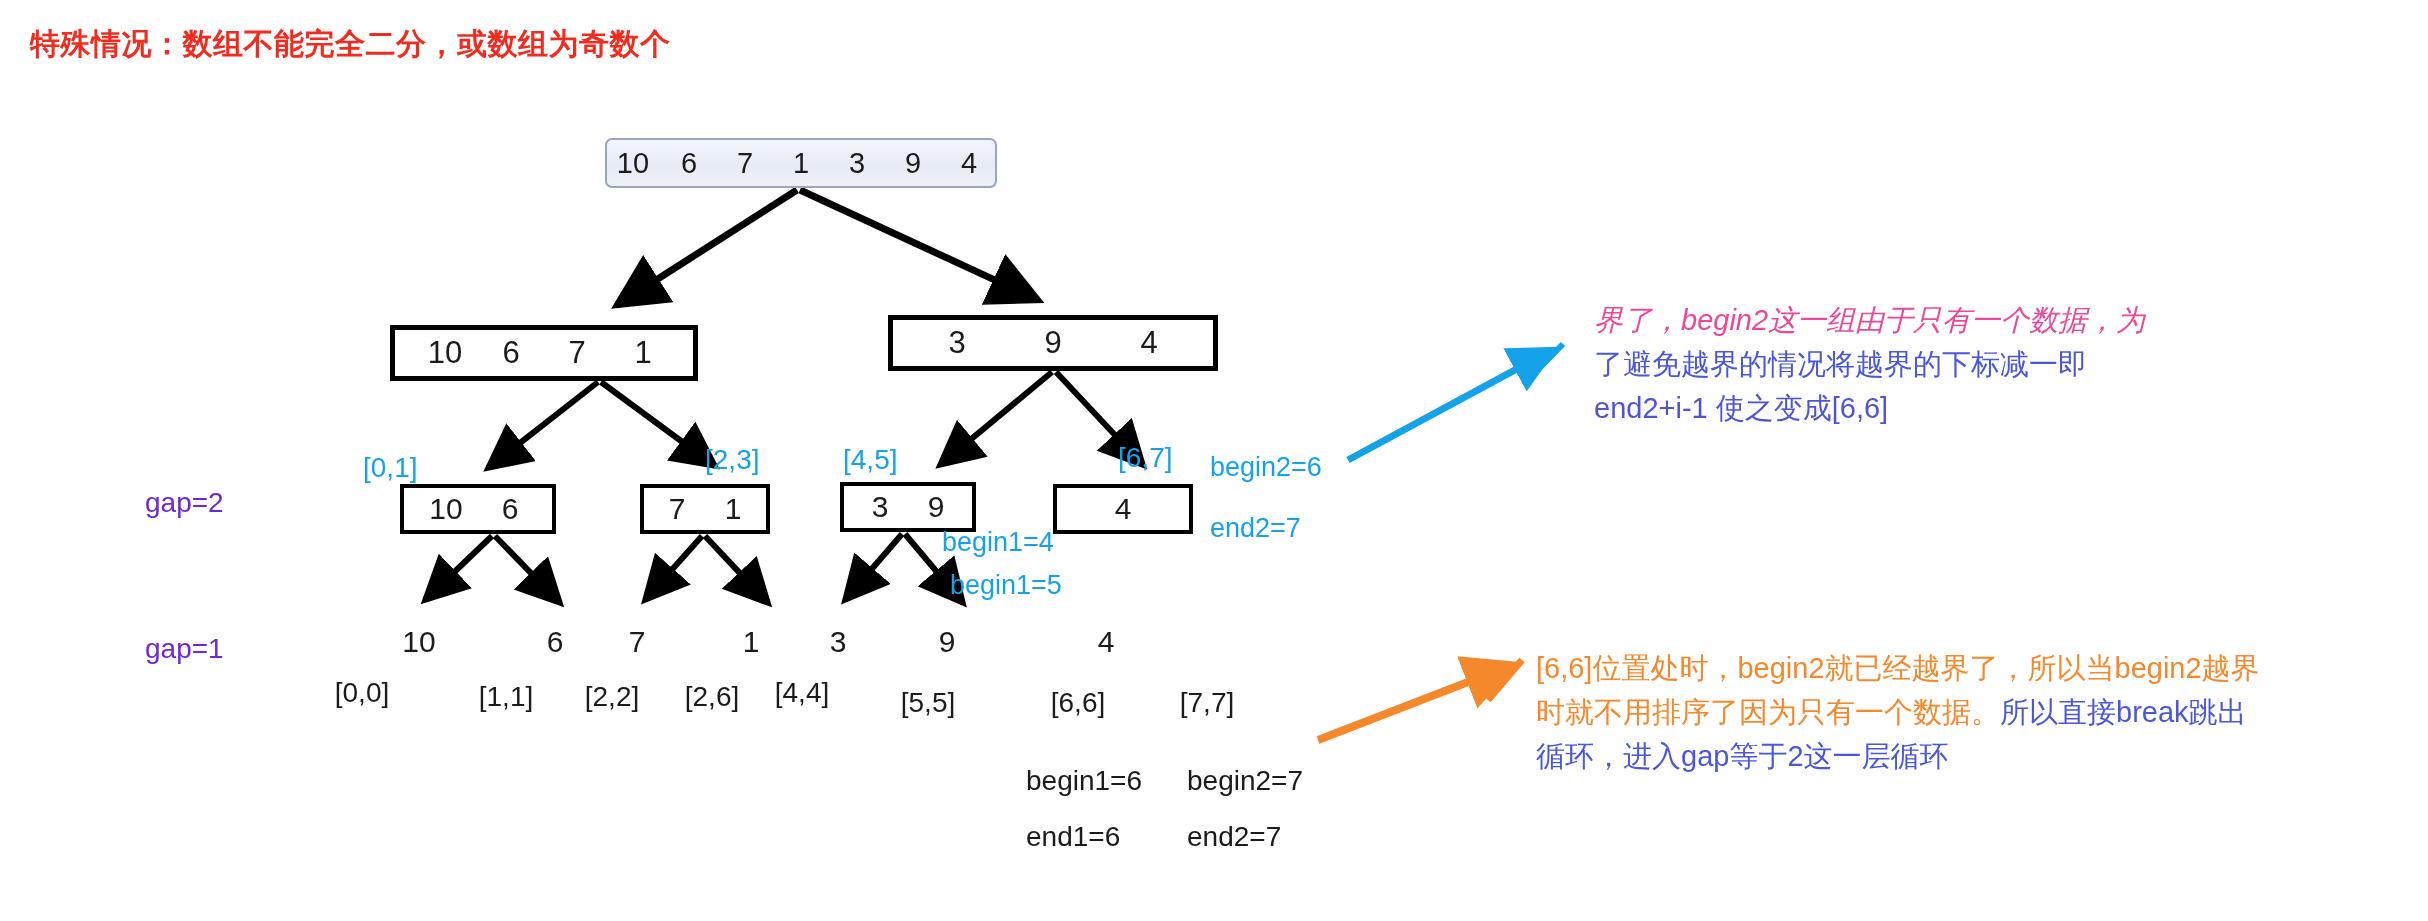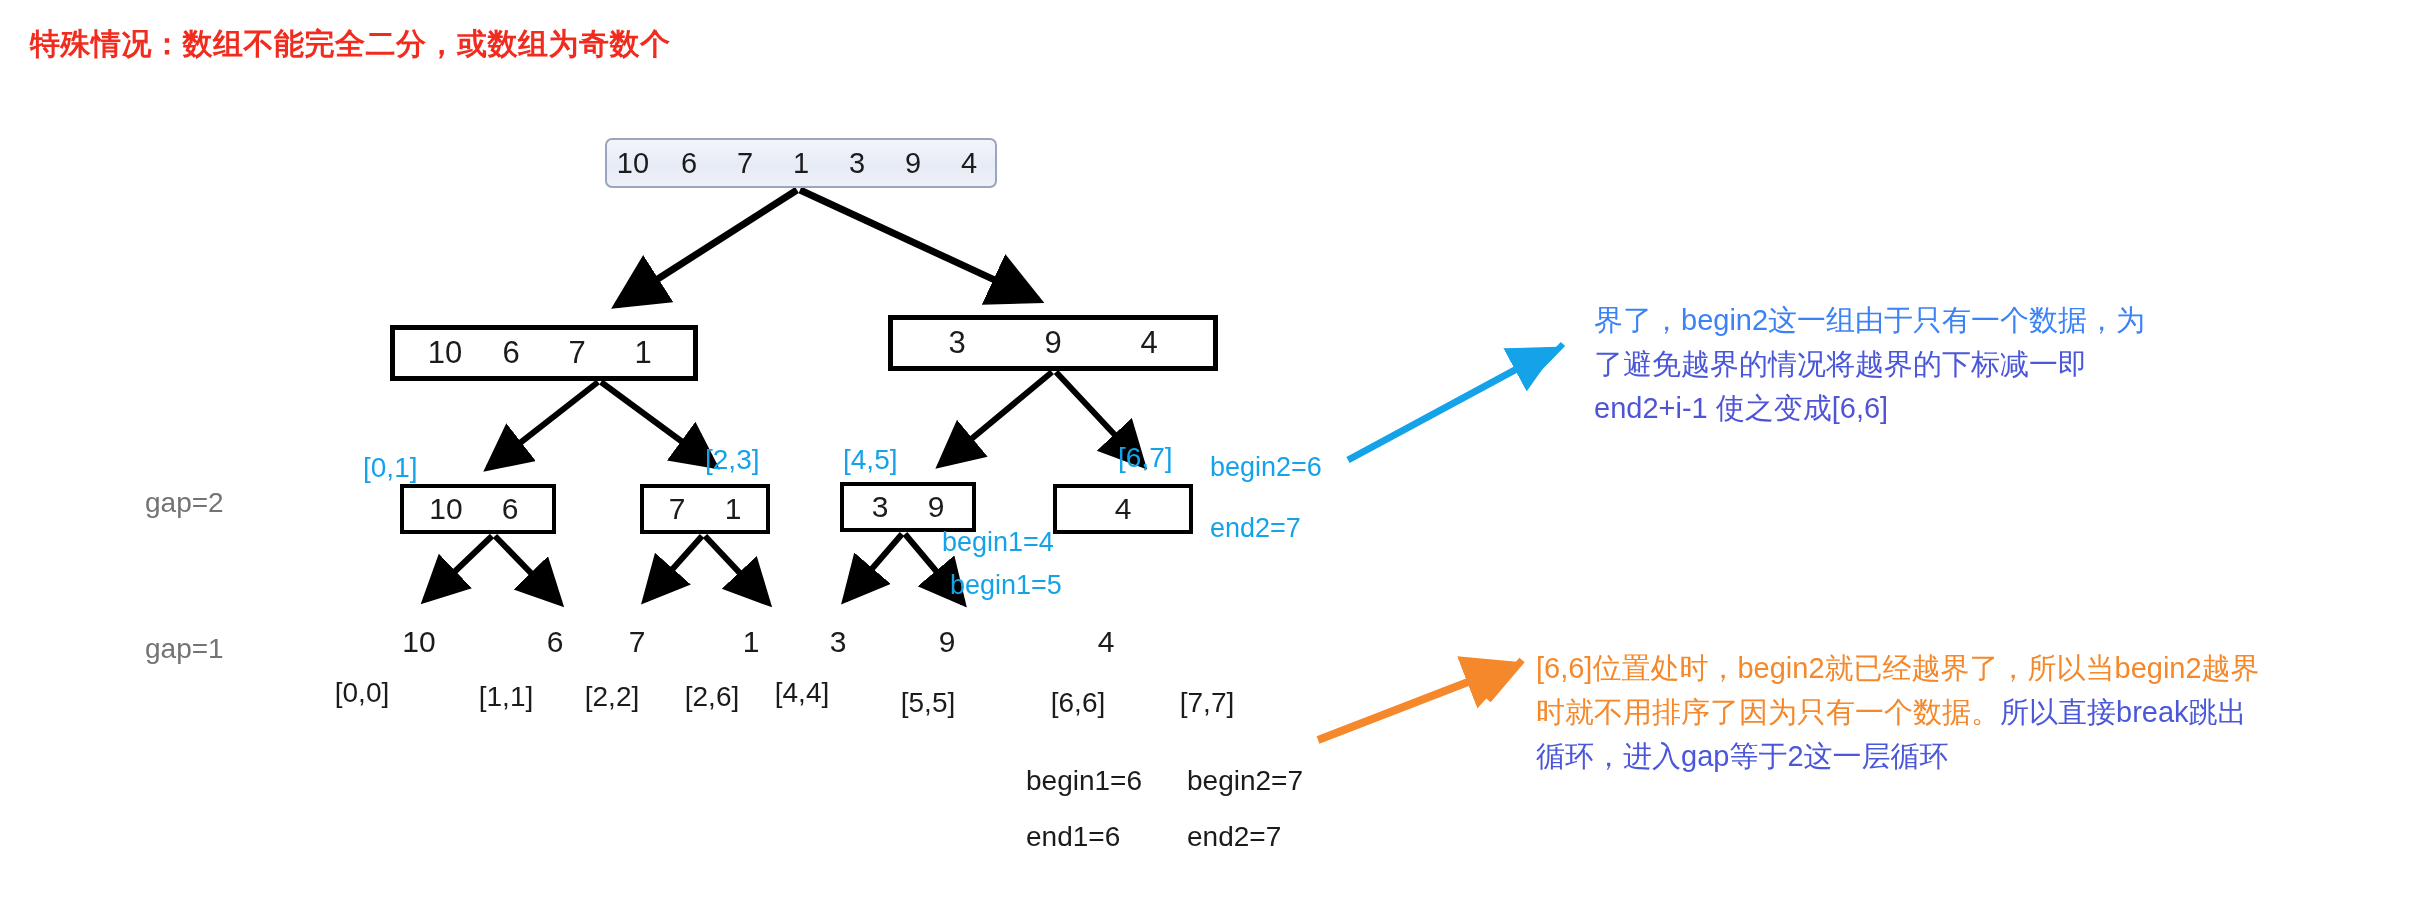--- a/index.html
+++ b/index.html
@@ -51,36 +51,36 @@
   #box-l3-2{left:840px;top:482px;width:136px;}
   #box-l3-2 .cell{width:56px;}
   #box-l3-3{left:1053px;top:484px;width:140px;}
   #box-l3-3 .cell{width:70px;}
 
   
   .leaf-val{font-size:30px;color:#1b1b1b;text-align:center;width:70px;}
   .leaf-idx{font-size:28px;color:#1b1b1b;text-align:center;width:110px;}
 
   
-  .gap-label{font-size:28px;color:#737373;white-space:nowrap;}
+  .gap-label{font-size:28px;color:#6d28d9;white-space:nowrap;}
   #gap2{left:145px;top:487px;}
   #gap1{left:145px;top:633px;}
 
   
   .cyan{color:#14a3e8;font-size:28px;white-space:nowrap;}
   .cyan-sm{color:#14a3e8;font-size:27px;white-space:nowrap;}
 
   
   .blk-lbl{font-size:28px;color:#1b1b1b;white-space:nowrap;}
 
   
   .callout{font-size:29px;line-height:1.52;white-space:nowrap;}
   #callout-blue{left:1594px;top:298px;}
   #callout-blue .ln1{color:#22a6ea;}
-  #callout-blue .ln2{color:#3b82f6;}
+  #callout-blue .ln2{color:#ec4899;font-style:italic;}
   #callout-blue .ln3{color:#4a57d8;}
   #callout-blue .ln4{color:#4f54d6;}
 
   #callout-orange{left:1536px;top:646px;}
   #callout-orange .oline{color:#f5882a;}
   #callout-orange .mix .or{color:#f5882a;}
   #callout-orange .mix .bl{color:#4a57d8;}
   #callout-orange .bline{color:#4a57d8;}
 
   svg.overlay{position:absolute;left:0;top:0;width:2428px;height:921px;

